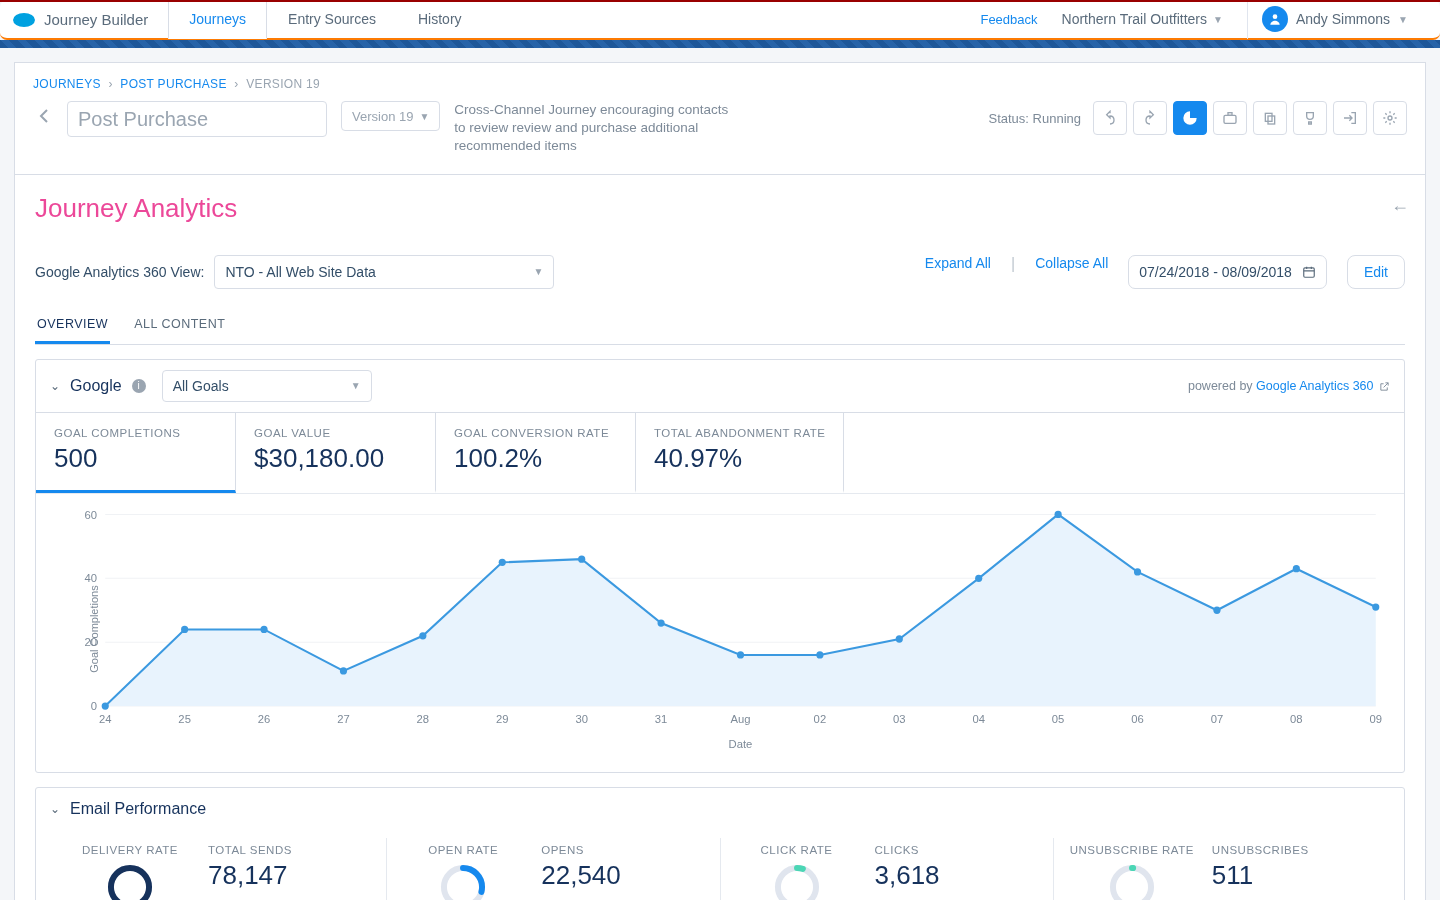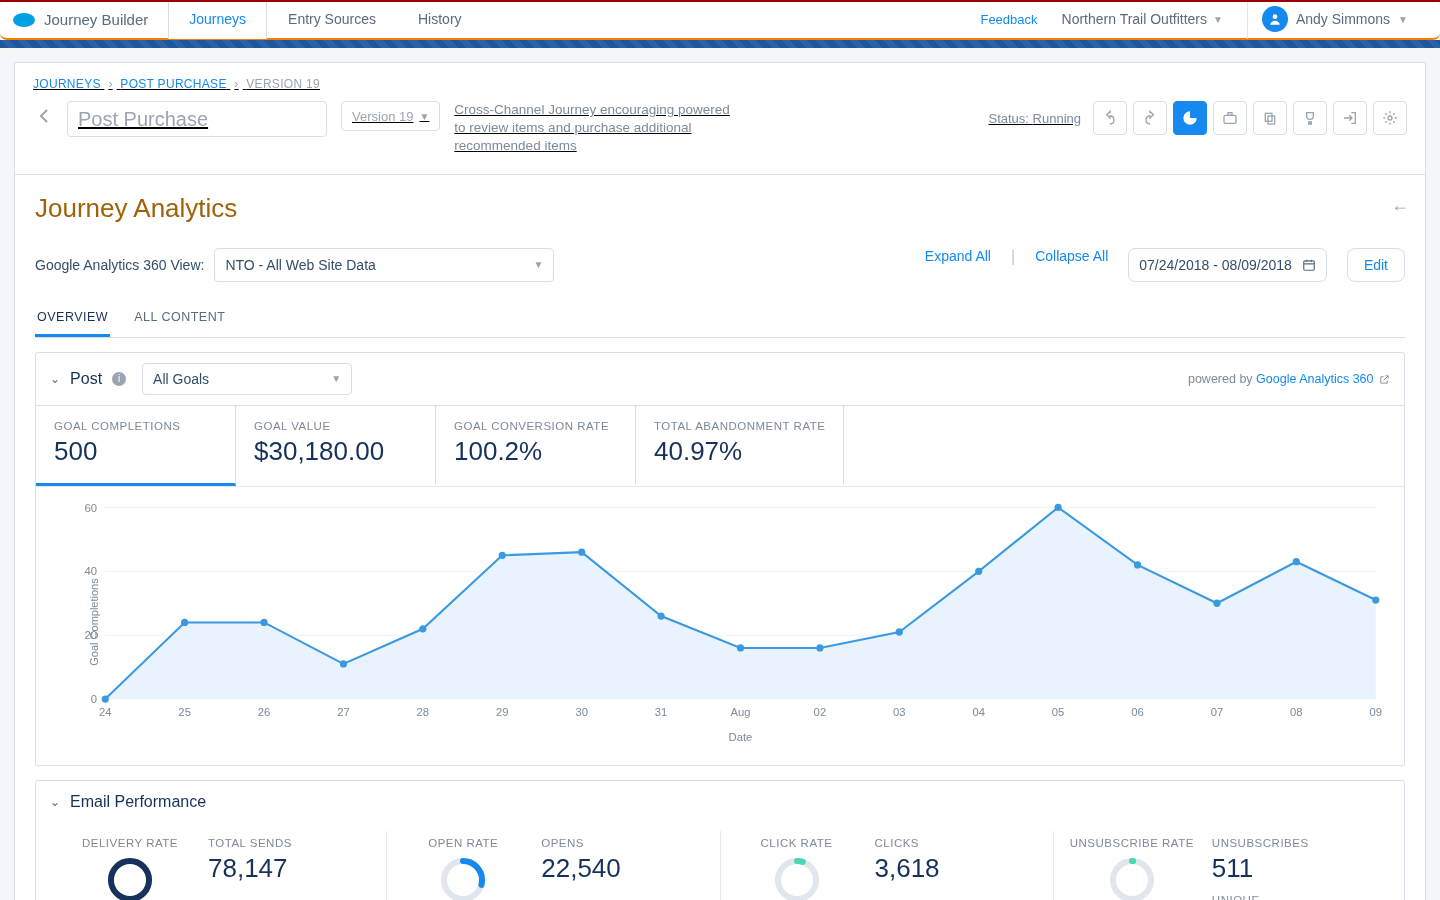--- a/index.html
+++ b/index.html
@@ -19,39 +19,39 @@
 .org-switcher { color: #5a6b7b; font-size: 14px; display: flex; align-items: center; gap: 6px; cursor: pointer; }
 .user-chip { display: flex; align-items: center; gap: 8px; padding: 0 14px; height: 40px; border-left: 1px solid #e0e5ee; cursor: pointer; }
 .avatar-circle { width: 26px; height: 26px; border-radius: 50%; background: #1589ee; display:flex; align-items:center; justify-content:center; }
 .chev { font-size: 10px; color: #9aa5b1; }
 
 
 .pattern-bar { height: 8px; background: repeating-linear-gradient(45deg,#1e5799,#1e5799 6px,#2763a8 6px,#2763a8 12px); }
 
 
 .page { padding: 14px; }
-.journey-header { background: #fff; border: 1px solid #d8dde6; border-bottom: none; padding: 14px 18px 18px; text-decoration: underline; }
+.journey-header { background: #fff; border: 1px solid #d8dde6; border-bottom: none; padding: 14px 18px 18px; }
 .breadcrumb { font-size: 12px; color: #1589ee; letter-spacing: .3px; }
 .breadcrumb .sep { color: #9aa5b1; margin: 0 4px; }
 .breadcrumb .muted { color: #9aa5b1; }
 .jh-row { display: flex; align-items: flex-start; margin-top: 10px; gap: 14px; }
 .back-btn { width: 20px; height: 30px; display:flex; align-items:center; justify-content:center; color:#9aa5b1; cursor:pointer; }
 .journey-name-input { width: 260px; height: 36px; border: 1px solid #d8dde6; border-radius: 4px; padding: 0 10px; font-size: 20px; color: #9aa5b1; background:#fff; }
 .version-pill { height: 30px; border: 1px solid #d8dde6; border-radius: 4px; padding: 0 10px; display:flex; align-items:center; gap:6px; color:#9aa5b1; font-size:13px; cursor:pointer; }
 .journey-desc { color: #7d8a98; font-size: 13.5px; max-width: 280px; line-height: 1.35; }
 .jh-right { margin-left: auto; display:flex; align-items:center; gap:6px; }
 .status-text { color:#7d8a98; font-size:13px; margin-right:6px; }
 .icon-btn { width: 34px; height: 34px; border:1px solid #d8dde6; border-radius:4px; display:flex; align-items:center; justify-content:center; color:#9aa5b1; cursor:pointer; background:#fff; }
 .icon-btn.active { background:#1589ee; color:#fff; border-color:#1589ee; }
 
 
 .analytics { background:#fff; border:1px solid #d8dde6; padding: 18px 20px 0; position:relative; }
-.analytics-title { font-size: 26px; color:#a16207; font-weight:400; }
+.analytics-title { font-size: 26px; color:#ec4899; font-weight:400; }
 .back-arrow-right { position:absolute; right:16px; top:20px; color:#9aa5b1; cursor:pointer; font-size:18px; }
-.ga-row { display:flex; align-items:center; margin-top:24px; gap:10px; }
+.ga-row { display:flex; align-items:center; margin-top:31px; gap:10px; }
 .ga-label { color:#334e68; font-size:14px; }
 .ga-select { width: 340px; height: 34px; border:1px solid #d8dde6; border-radius:4px; padding:0 10px; font-size:14px; color:#334e68; background:#fff; display:flex; align-items:center; justify-content:space-between; cursor:pointer; }
 .ga-right { margin-left:auto; display:flex; align-items:flex-start; gap:20px; }
 .link-btn { color:#1589ee; font-size:14px; cursor:pointer; }
 .pipe { color:#c0c8d0; }
 .date-box { height:34px; border:1px solid #d8dde6; border-radius:7px; padding:0 10px; display:flex; align-items:center; gap:10px; color:#334e68; font-size:14px; }
 .edit-btn { height:34px; border:1px solid #d8dde6; border-radius:8px; padding:0 16px; color:#1589ee; font-size:14px; background:#fff; cursor:pointer; }
 
 .subtabs { display:flex; gap:22px; margin-top:18px; border-bottom:1px solid #d8dde6; }
 .subtab { padding: 10px 2px; font-size:12.5px; letter-spacing:.5px; color:#5a6b7b; cursor:pointer; border-bottom:3px solid transparent; }
@@ -143,21 +143,21 @@
       <div class="back-btn">
         <svg width="9" height="14" viewBox="0 0 9 14">
             <path d="M8 1L2 7l6 6" stroke="#9aa5b1" stroke-width="2" fill="none"></path>
           </svg>
       </div>
       <input class="journey-name-input" value="Post Purchase" style="">
       <div class="version-pill">
         <span>Version 19</span>
         <span class="chev">▼</span>
       </div>
-      <div class="journey-desc">Cross-Channel Journey encouraging powered to review items and purchase additional recommended items</div>
+      <div class="journey-desc">Cross-Channel Journey encouraging contacts to review review and purchase additional recommended items</div>
       <div class="jh-right">
         <span class="status-text">
           <span>Status:</span>
           <span>Running</span>
         </span>
         <div class="icon-btn">
             <svg width="16" height="16" viewBox="0 0 24 24">
               <path d="M12 5V2L7 7l5 5V9c3 0 6 2 6 6s-3 6-6 6" stroke="#9aa5b1" stroke-width="2" fill="none"></path>
             </svg>
           </div>
@@ -229,21 +229,21 @@
     </div>
 
     <div class="subtabs">
       <div class="subtab active">OVERVIEW</div>
       <div class="subtab">ALL CONTENT</div>
     </div>
 
     <div class="goals-card">
       <div class="goals-head">
         <span class="chevd">⌄</span>
-        <span class="goals-title">Post</span>
+        <span class="goals-title">Google</span>
         <span class="info-dot">i</span>
         <div class="goals-select">
           <span>All Goals</span>
           <span class="chev">▼</span>
         </div>
         <div class="powered">
           <span>powered by </span><a href="#">Google Analytics 360</a>
           <svg width="11" height="11" viewBox="0 0 24 24" style="vertical-align:middle;margin-left:2px">
               <path d="M14 4h6v6M20 4L10 14M18 14v6H4V6h6" stroke="#7d8a98" stroke-width="2" fill="none"></path>
             </svg>

